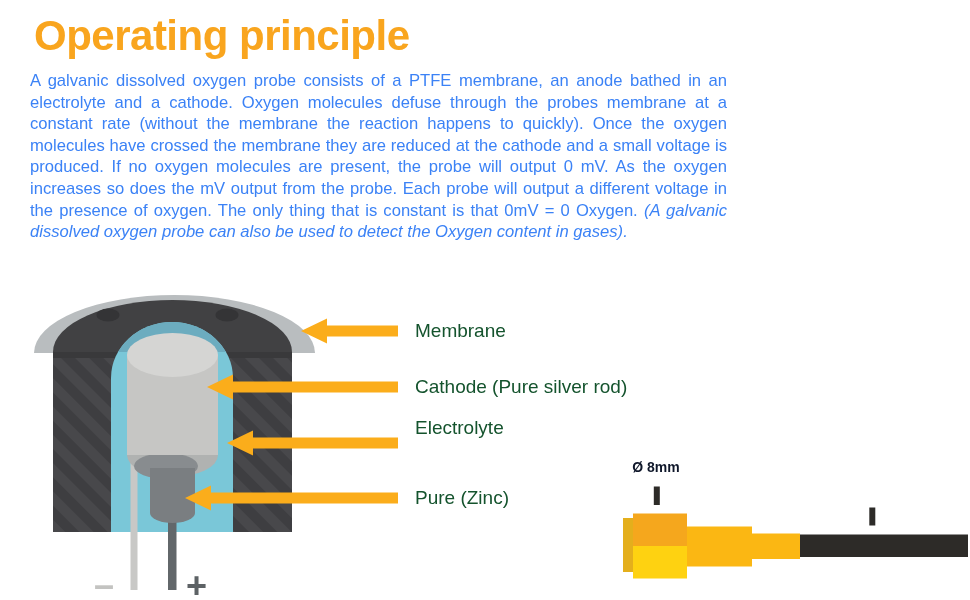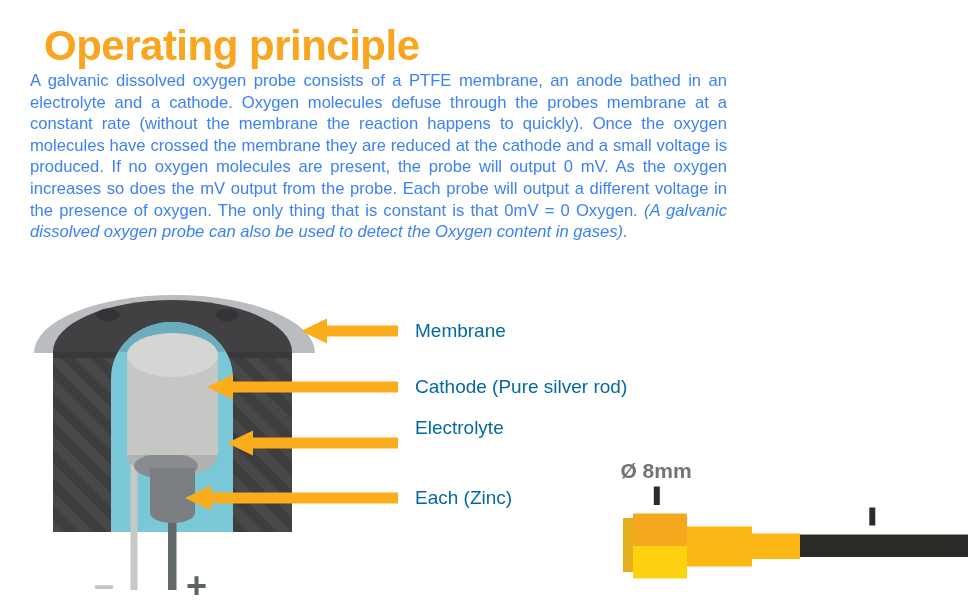--- a/index.html
+++ b/index.html
@@ -2,42 +2,42 @@
 <html><head>
 <meta charset="utf-8">
 <style>
   html,body { margin:0; padding:0; background:#ffffff; }
   .page {
     position:relative; width:970px; height:600px; background:#ffffff;
     font-family:"Liberation Sans", sans-serif; overflow:hidden;
     color:#3a3a3a;
   }
   .title {
-    position:absolute; left:28px; top:6px; margin:16px;
+    position:absolute; left:28px; top:6px; margin:6px;
     font-size:42px; line-height:48px; font-weight:bold;
     color:#f9a51e; letter-spacing:-0.5px;
   }
   .intro {
     position:absolute; left:30px; top:70px; width:697px;
     font-size:16.6px; line-height:21.6px; color:#3b82f6;
     text-align:justify; margin:0;
   }
   .intro .note { font-style:italic; }
   .fig { position:absolute; }
   .part-label {
     position:absolute; left:415px; height:24px; line-height:24px;
-    font-size:19px; color:#0369a1; white-space:nowrap;
+    font-size:19px; color:#14532d; white-space:nowrap;
   }
   .pl-0 { top:319px; }
   .pl-1 { top:375px; }
   .pl-2 { top:416px; }
   .pl-3 { top:486px; }
   .dim-label {
     position:absolute; width:112px; text-align:center;
-    font-size:21px; font-weight:bold; color:#737373; white-space:nowrap;
+    font-size:14px; font-weight:bold; color:#0f172a; white-space:nowrap;
   }
   .dl-0 { left:600px; top:459px; }
   .dl-1 { left:816px; top:479px; }
 </style>
 </head>
 <body>
 
 <div class="page">
 
   <h1 class="title">Operating principle</h1>
@@ -84,21 +84,21 @@
 
     <path d="M 301 331 L 327 318.5 L 327 325.5 L 398 325.5 L 398 336.5 L 327 336.5 L 327 343.5 Z" fill="#fbad1b"></path>
     <path d="M 207 387 L 233 374.5 L 233 381.5 L 398 381.5 L 398 392.5 L 233 392.5 L 233 399.5 Z" fill="#fbad1b"></path>
     <path d="M 227 443 L 253 430.5 L 253 437.5 L 398 437.5 L 398 448.5 L 253 448.5 L 253 455.5 Z" fill="#fbad1b"></path>
     <path d="M 185 498 L 211 485.5 L 211 492.5 L 398 492.5 L 398 503.5 L 211 503.5 L 211 510.5 Z" fill="#fbad1b"></path>
   </svg>
 
   <div class="part-label pl-0">Membrane</div>
   <div class="part-label pl-1">Cathode (Pure silver rod)</div>
   <div class="part-label pl-2">Electrolyte</div>
-  <div class="part-label pl-3">Each (Zinc)</div>
+  <div class="part-label pl-3">Pure (Zinc)</div>
 
   <svg class="fig" style="left:600px; top:450px;" width="370" height="150" viewBox="600 450 370 150">
 
     <rect x="653.8" y="486.5" width="6" height="18.5" fill="#2d2b28"></rect>
     <rect x="869.3" y="507.5" width="6" height="18" fill="#2d2b28"></rect>
 
     <rect x="623" y="518" width="11" height="54" fill="#e4af1c"></rect>
     <rect x="633" y="513.5" width="54" height="32.5" fill="#f5a71d"></rect>
     <rect x="633" y="546" width="54" height="32.5" fill="#fed211"></rect>
     <rect x="687" y="526.5" width="65" height="40" fill="#fbb713"></rect>

